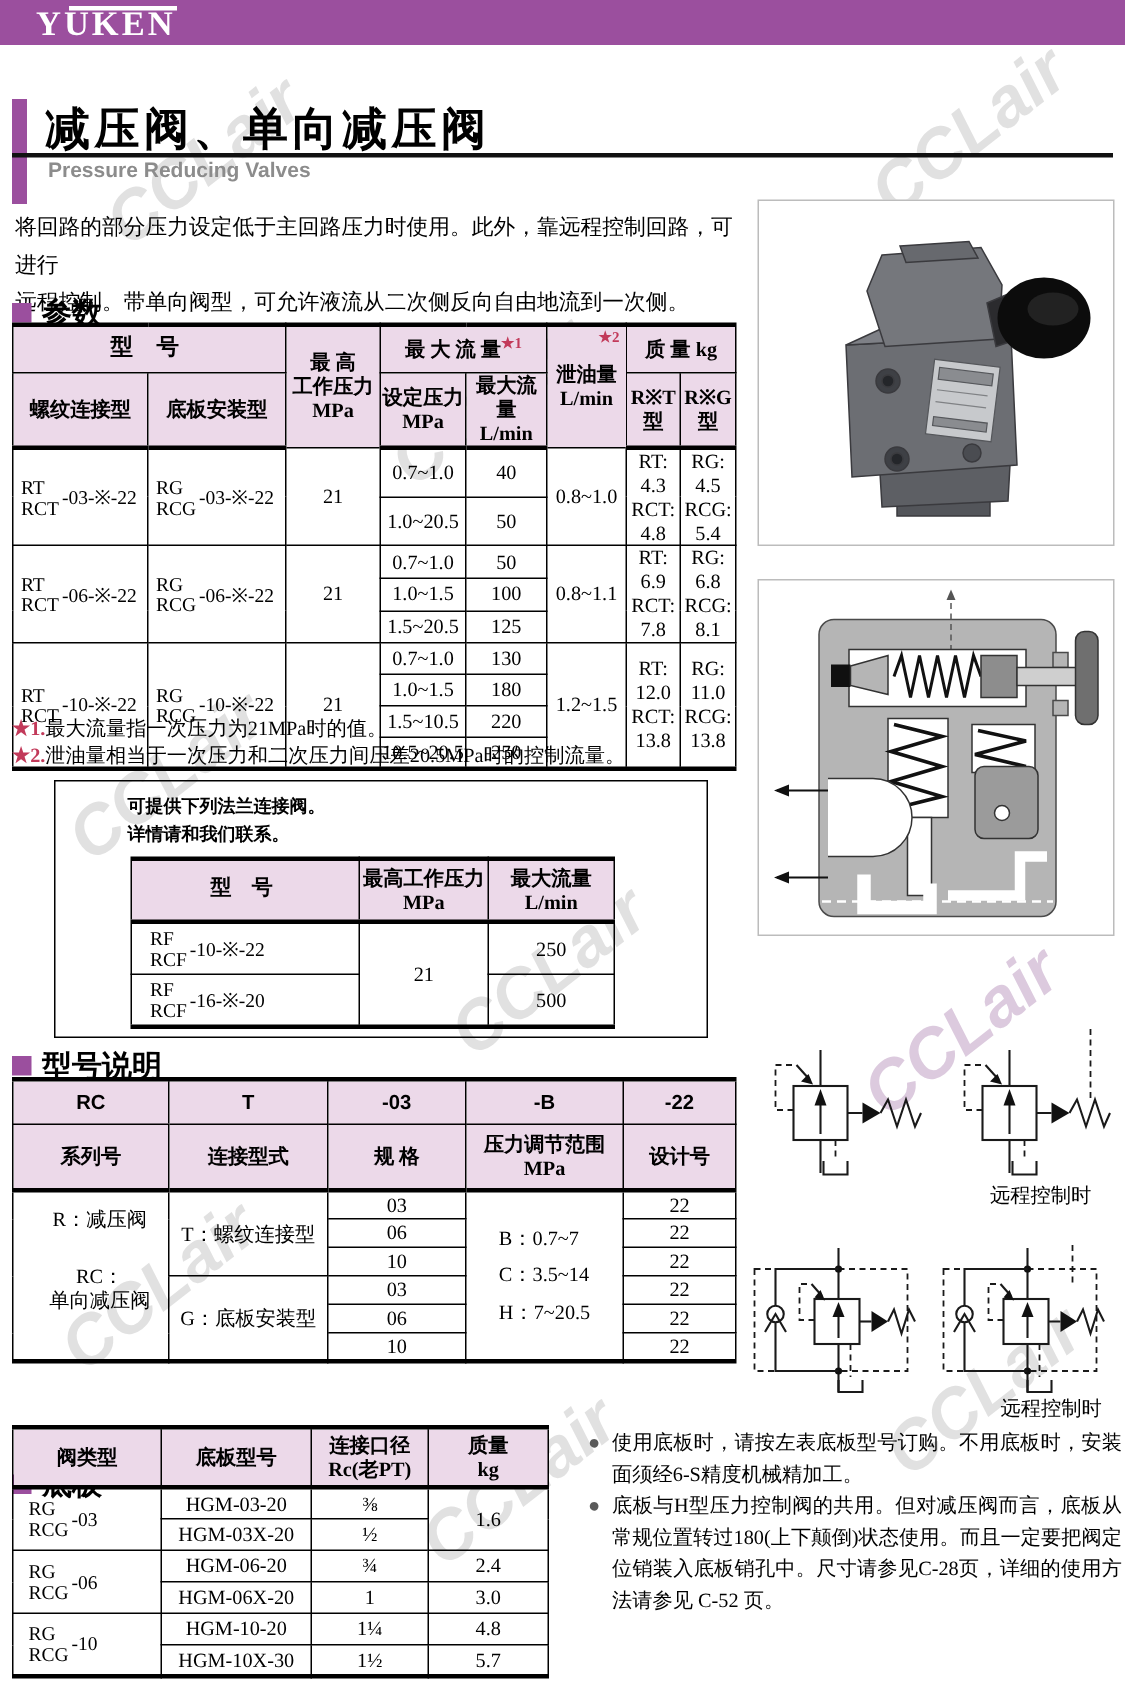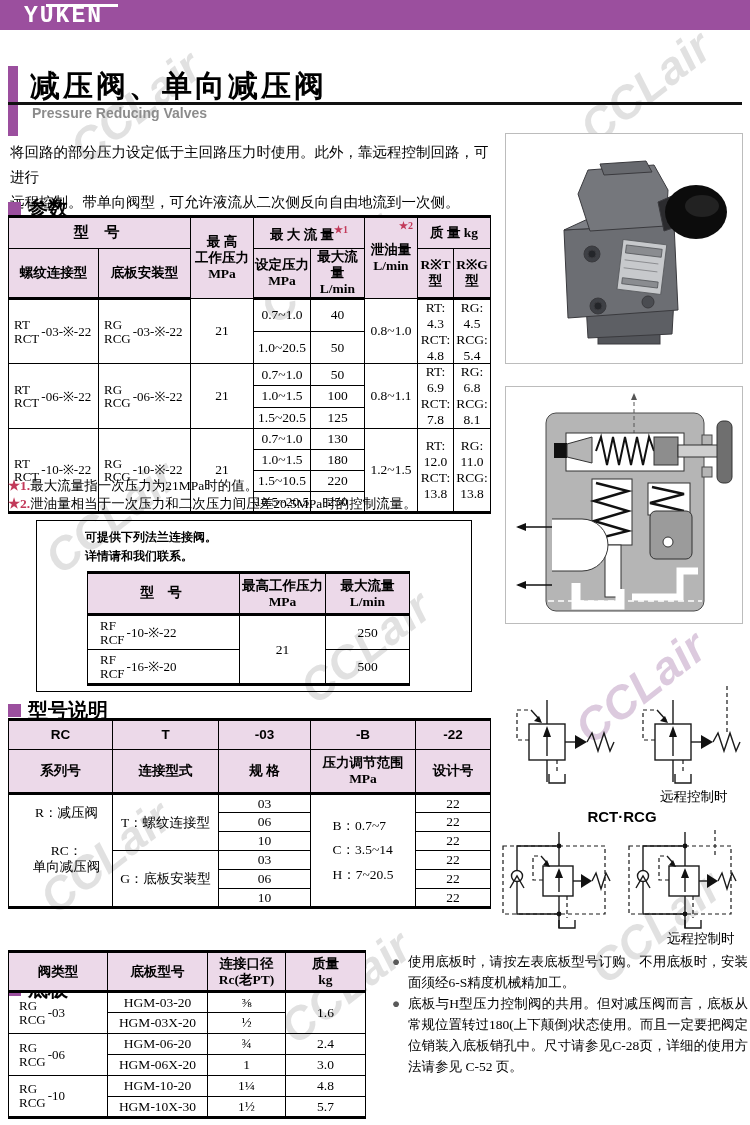--- a/index.html
+++ b/index.html
@@ -4,21 +4,21 @@
 <style>
   html,body{margin:0;padding:0;background:#fff;}
   #page{position:relative;width:750px;height:1125px;background:#fff;overflow:hidden;
         font-family:"Liberation Serif","DejaVu Serif",serif;color:#000;}
   .abs{position:absolute;}
   .sans{font-family:"Liberation Sans","DejaVu Sans",sans-serif;}
 
   
   #topbar{left:0;top:0;width:750px;height:30px;background:#9b4f9e;}
   #logo{left:24px;top:3px;color:#fff;font-weight:bold;font-size:23px;letter-spacing:2px;
-        font-family:Liberation Mono, monospace;}
+        font-family:Liberation Serif, serif;}
   #logobar{left:46px;top:4px;width:72px;height:3px;background:#fff;}
 
   
   #titlebar{left:8px;top:66px;width:10px;height:70px;background:#9b4f9e;}
   #pagetitle{left:30px;top:66px;font-size:30px;font-weight:bold;letter-spacing:3px;}
   #titlerule{left:8px;top:102px;width:734px;height:2.5px;background:#111;}
   .subtt{left:32px;color:#8c8c8c;font-weight:bold;font-size:14px;}
   #intro{left:10px;top:140px;width:485px;font-size:14.5px;line-height:25px;}
 
   
@@ -614,21 +614,20 @@
         <line class="dash" x1="70" y1="68" x2="70" y2="90"></line>
         <polyline class="ln" points="62,92 62,100 78,100 78,92"></polyline>
       </g>
     </defs>
     <use href="#rv" x="6" y="0"></use>
     <use href="#rv" x="132" y="0"></use>
     <line class="dash" x1="232" y1="2" x2="232" y2="50"></line>
   </svg>
   <div class="abs remote" style="left:660px;top:788px;">远程控制时</div>
 
-  <div class="abs jis-sub sans" style="left:497px;top:808px;width:250px;">RCT·RCG</div>
   <svg class="abs" style="left:495px;top:828px;" width="252" height="104" viewBox="0 0 252 104">
     <use href="#rcv" x="2" y="0"></use>
     <use href="#rcv" x="128" y="0"></use>
     <line class="dash" x1="220" y1="2" x2="220" y2="28"></line>
   </svg>
   <div class="abs remote" style="left:667px;top:930px;">远程控制时</div>
 
   <div id="notes" class="abs">
     <div class="note">
       <span class="bl">●</span>

